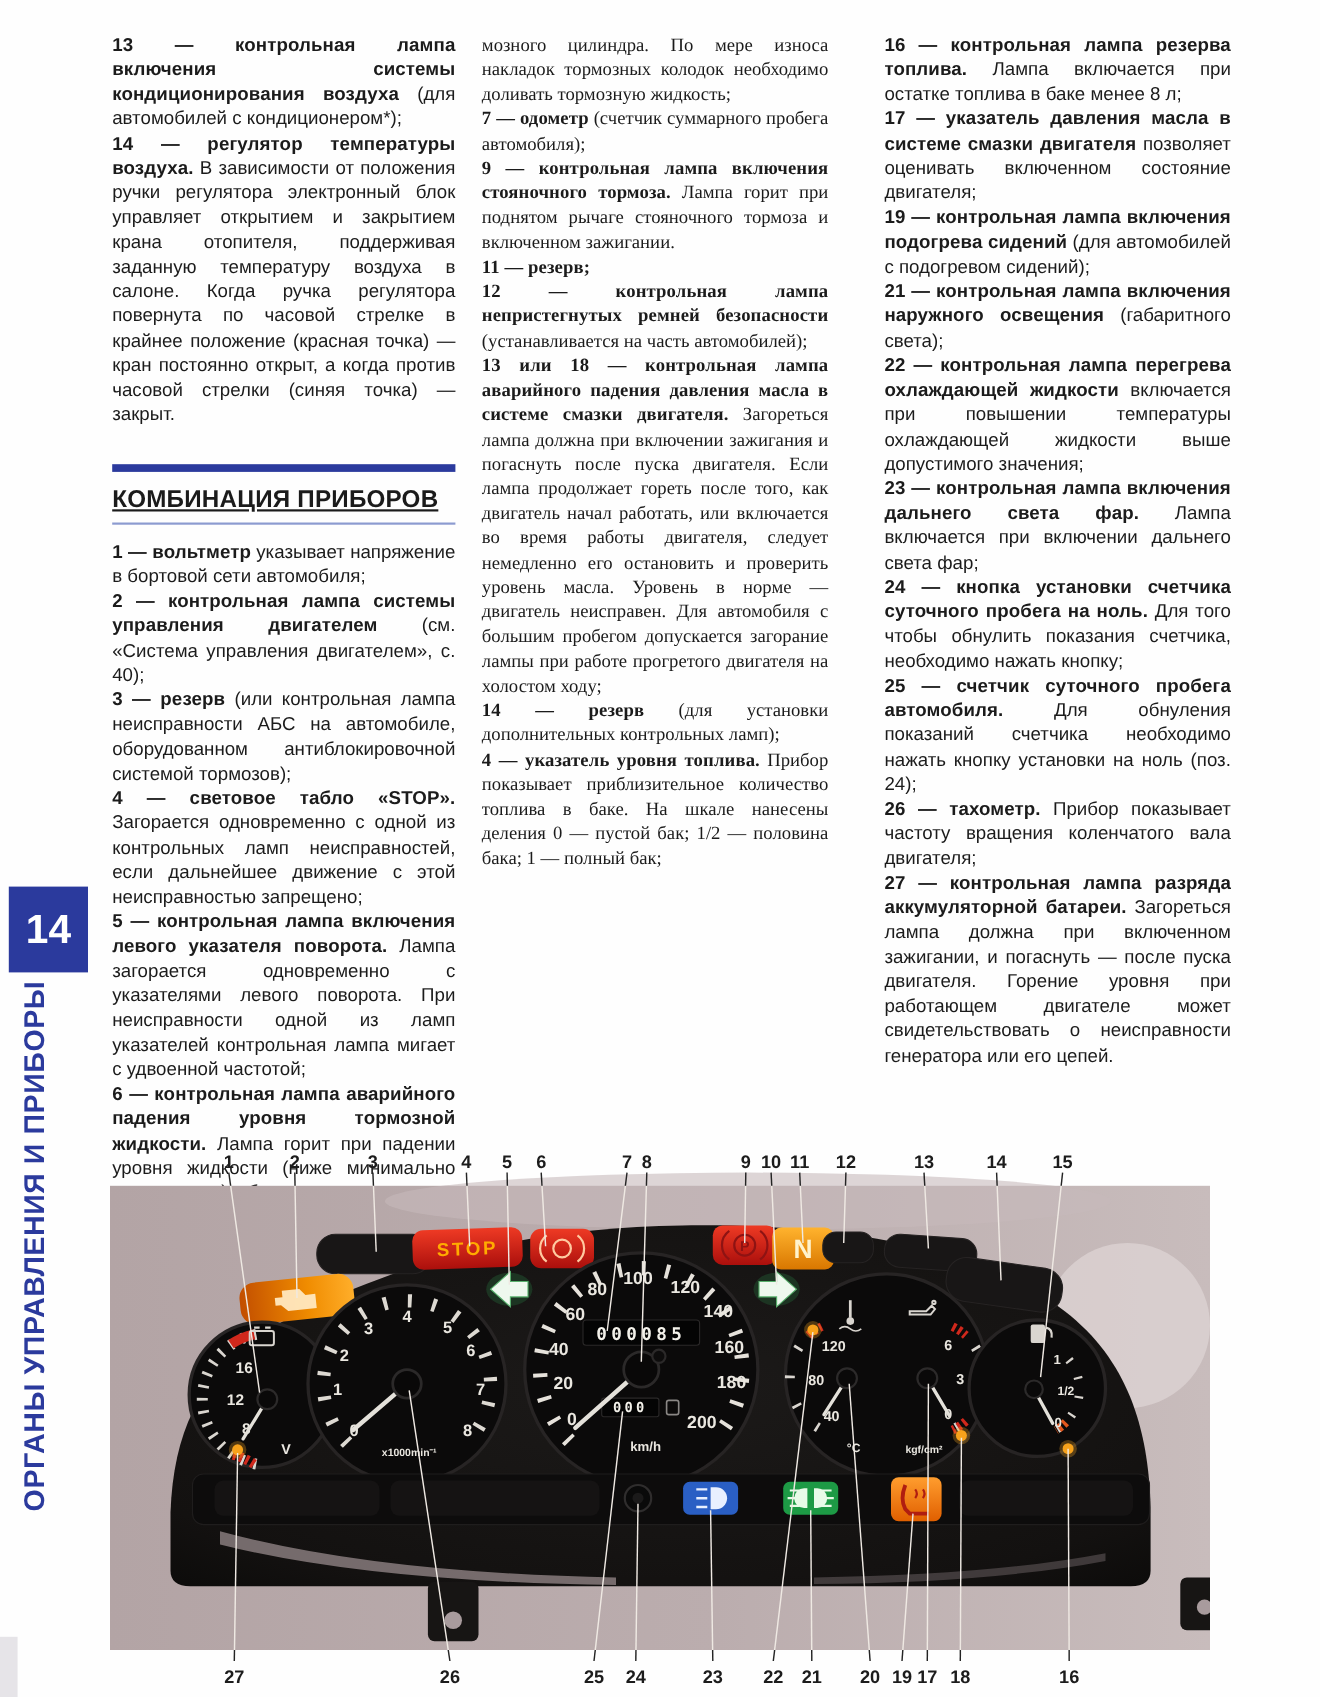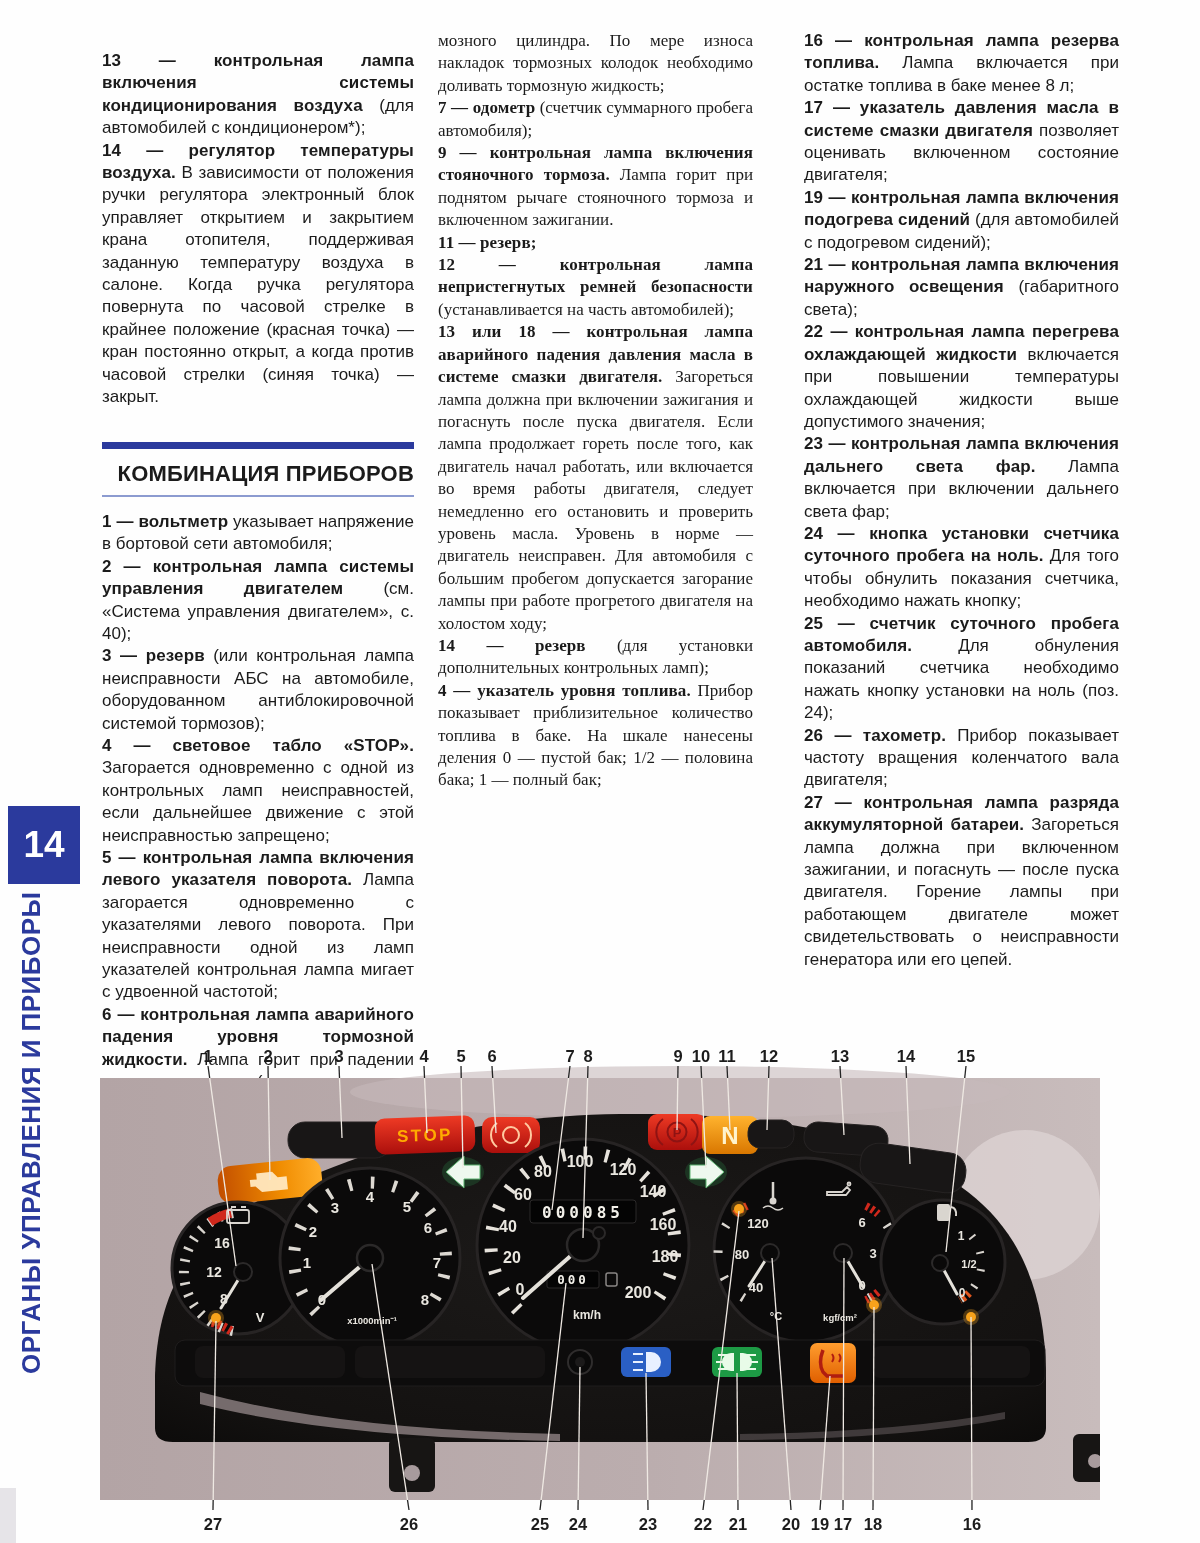--- a/index.html
+++ b/index.html
@@ -1,25 +1,25 @@
 <!DOCTYPE html>
 <html><head>
 <meta charset="utf-8">
 <style>
   html,body{margin:0;padding:0;background:#ffffff;}
   .page{position:relative;width:1200px;height:1543px;background:#fefefe;overflow:hidden;
         font-family:"Liberation Sans",sans-serif;color:#1b1b1b;}
   .col{position:absolute;top:30px;font-size:17px;line-height:22.4px;text-align:justify;}
   .col p{margin:0;}
   .col b{font-weight:700;letter-spacing:.1px;}
-  #col1{left:102px;width:312px;margin-top:20px;}
+  #col1{left:102px;width:312px;}
   #col2{left:438px;width:315px;font-family:Liberation Serif, serif;}
   #col3{left:804px;width:315px;}
   .blue-bar{height:7px;background:#2b3a9d;margin:33px 0 14px 0;}
-  .sec-head{font-size:22px;font-weight:700;letter-spacing:.2px;margin:0 0 10px 0;text-align:right;}
+  .sec-head{font-size:22px;font-weight:700;letter-spacing:.2px;margin:0 0 10px 0;text-align:left;text-decoration:underline;}
   .thin-rule{border:none;border-top:2px solid #8c9bd0;margin:0 0 14px 0;}
   .page-tab{position:absolute;left:8px;top:806px;width:72px;height:78px;background:#2b3a9d;
             display:flex;align-items:center;justify-content:center;}
   .page-tab span{color:#ffffff;font-size:37px;font-weight:700;}
   .side-title{position:absolute;left:16px;top:1374px;width:470px;transform:rotate(-90deg);
               transform-origin:0 0;color:#2b3a9d;font-size:26px;font-weight:700;letter-spacing:.5px;
               white-space:nowrap;}
   .page-edge{position:absolute;left:0;top:1488px;width:16px;height:55px;background:#e6e4e8;}
   .figure{position:absolute;left:100px;top:1040px;width:1000px;height:497px;}
   svg text{font-family:"Liberation Sans",sans-serif;}
@@ -66,21 +66,21 @@
   <div class="col" id="col3">
     <p><b>16 — контрольная лампа резерва топлива.</b> <span>Лампа включается при остатке топлива в баке менее 8 л;</span></p>
     <p><b>17 — указатель давления масла в системе смазки двигателя</b> <span>позволяет оценивать включенном состояние двигателя;</span></p>
     <p><b>19 — контрольная лампа включения подогрева сидений</b> <span>(для автомобилей с подогревом сидений);</span></p>
     <p><b>21 — контрольная лампа включения наружного освещения</b> <span>(габаритного света);</span></p>
     <p><b>22 — контрольная лампа перегрева охлаждающей жидкости</b> <span>включается при повышении температуры охлаждающей жидкости выше допустимого значения;</span></p>
     <p><b>23 — контрольная лампа включения дальнего света фар.</b> <span>Лампа включается при включении дальнего света фар;</span></p>
     <p><b>24 — кнопка установки счетчика суточного пробега на ноль.</b> <span>Для того чтобы обнулить показания счетчика, необходимо нажать кнопку;</span></p>
     <p><b>25 — счетчик суточного пробега автомобиля.</b> <span>Для обнуления показаний счетчика необходимо нажать кнопку установки на ноль (поз. 24);</span></p>
     <p><b>26 — тахометр.</b> <span>Прибор показывает частоту вращения коленчатого вала двигателя;</span></p>
-    <p><b>27 — контрольная лампа разряда аккумуляторной батареи.</b> <span>Загореться лампа должна при включенном зажигании, и погаснуть — после пуска двигателя. Горение лампы при работающем двигателе может свидетельствовать о неисправности генератора или его цепей.</span></p>
+    <p><b>27 — контрольная лампа разряда аккумуляторной батареи.</b> <span>Загореться лампа должна при включенном зажигании, и погаснуть — после пуска двигателя. Горение уровня при работающем двигателе может свидетельствовать о неисправности генератора или его цепей.</span></p>
   </div>
 
   <div class="figure">
   <svg width="1000" height="497" viewBox="0 0 1000 497" xmlns="http://www.w3.org/2000/svg">
     <defs>
       <linearGradient id="bgGrad" x1="0" y1="0" x2="1" y2="0">
         <stop offset="0" stop-color="#b3a4a5"></stop>
             <stop offset="0.55" stop-color="#bbadae"></stop>
             <stop offset="1" stop-color="#c8bcbc"></stop>
       </linearGradient>

